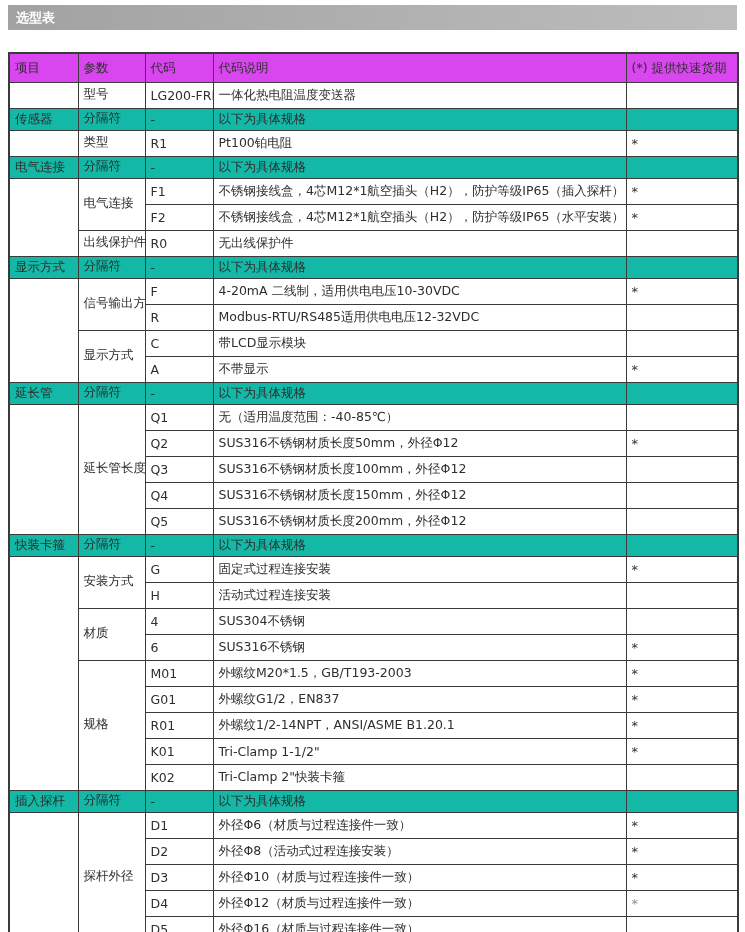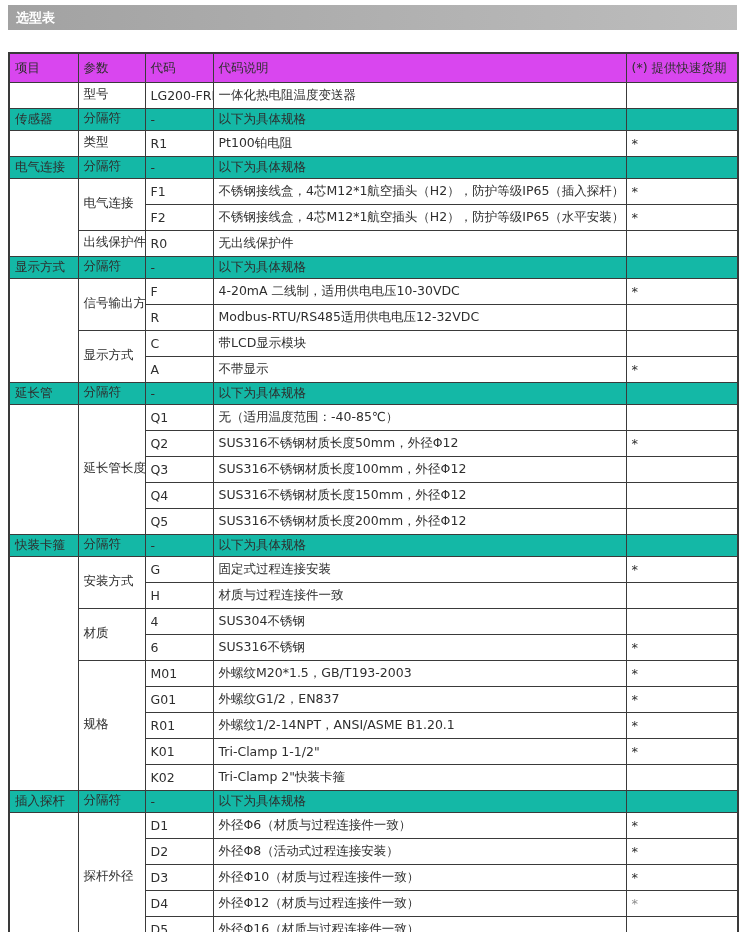--- a/index.html
+++ b/index.html
@@ -218,21 +218,21 @@
         </tr>
         <tr class="data">
           <td class="cell-item" rowspan="9"></td>
           <td class="cell-param" rowspan="2">安装方式</td>
           <td class="cell-code">G</td>
           <td class="cell-desc">固定式过程连接安装</td>
           <td class="cell-fast">*</td>
         </tr>
         <tr class="data">
           <td class="cell-code">H</td>
-          <td class="cell-desc">材质与过程连接件一致</td>
+          <td class="cell-desc">活动式过程连接安装</td>
           <td class="cell-fast"></td>
         </tr>
         <tr class="data">
           <td class="cell-param" rowspan="2">材质</td>
           <td class="cell-code">4</td>
           <td class="cell-desc">SUS304不锈钢</td>
           <td class="cell-fast"></td>
         </tr>
         <tr class="data">
           <td class="cell-code">6</td>

